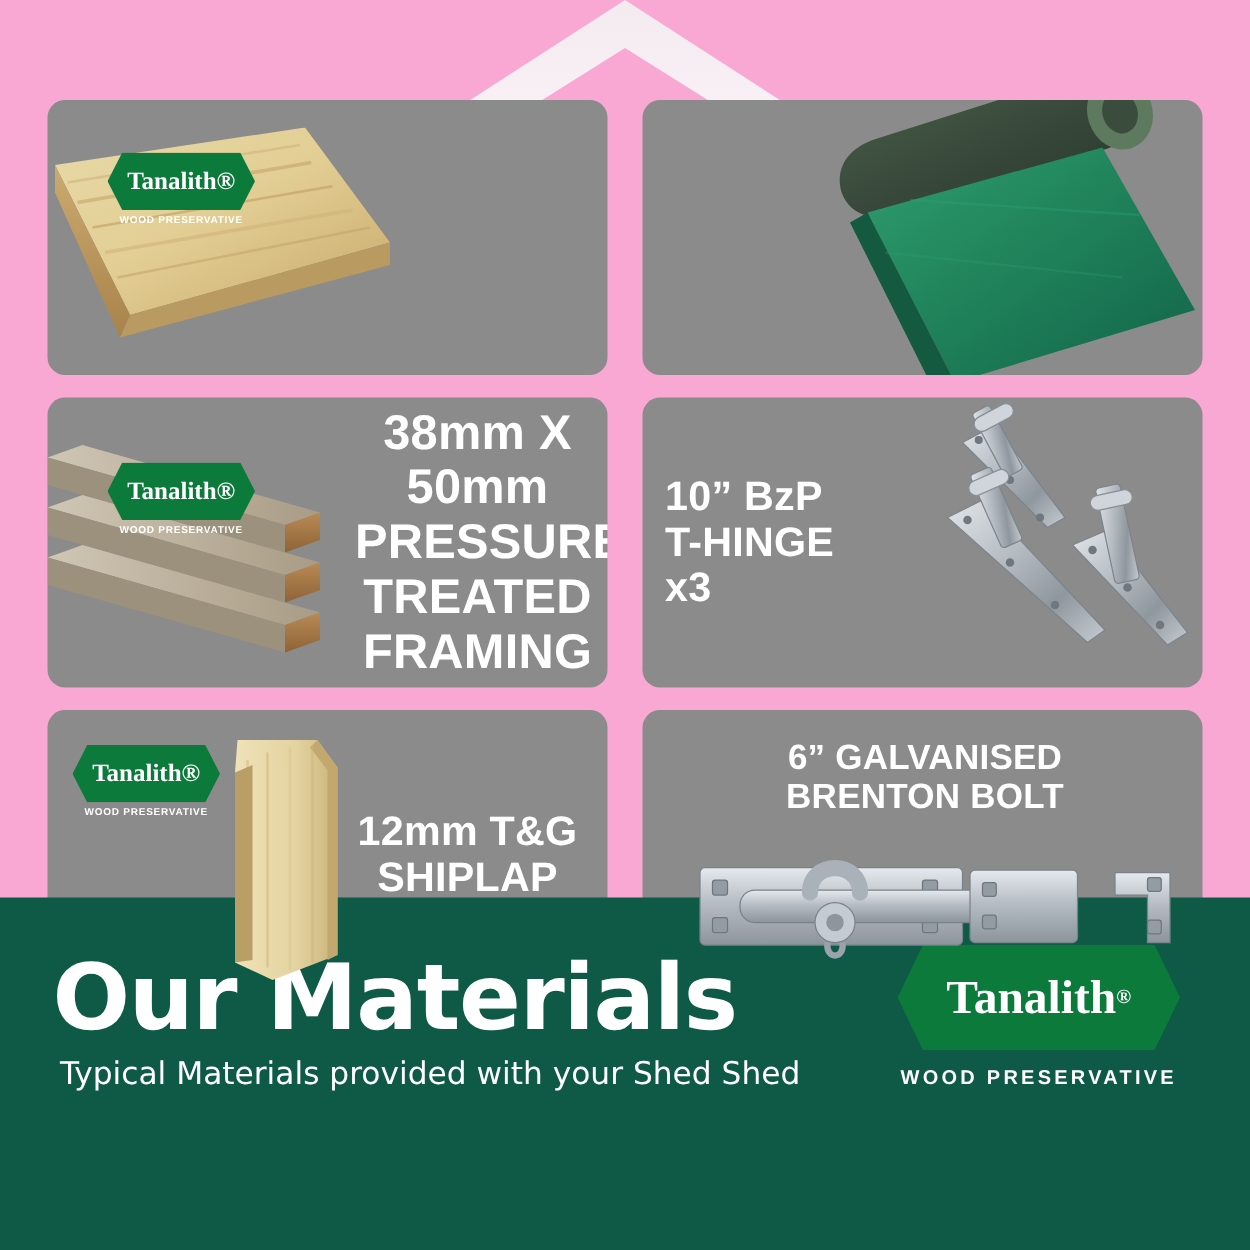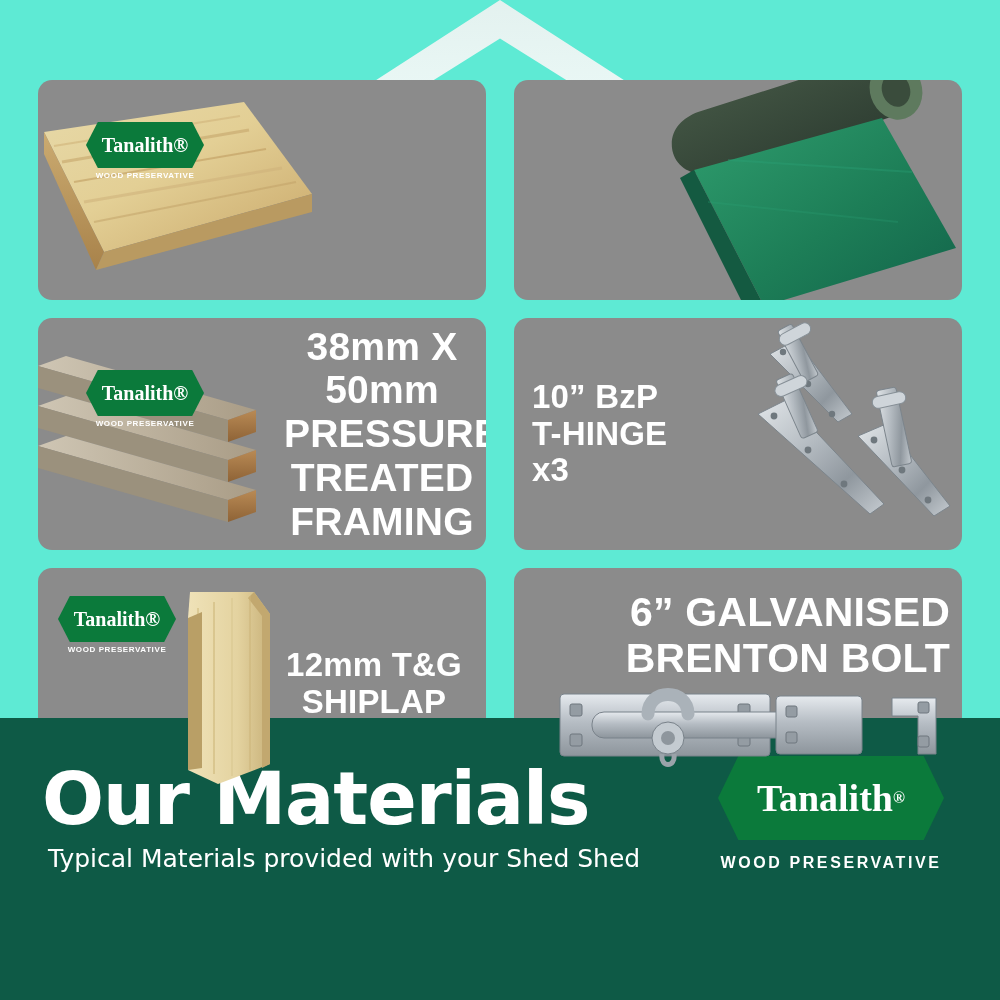--- a/index.html
+++ b/index.html
@@ -5,21 +5,21 @@
   * { box-sizing: border-box; margin: 0; padding: 0; }
   html, body {
     width: 1000px; height: 1000px;
     font-family: "Liberation Sans", sans-serif;
     background: #ffffff;
     overflow: hidden;
   }
   #page {
     position: relative;
     width: 1000px; height: 1000px;
-    background: #5eead4;
+    background: #f9a8d4;
   }
   
   .watermark {
     position: absolute;
     top: 0; left: 50%;
     transform: translateX(-50%);
     width: 260px; height: 120px;
     background: linear-gradient(to bottom, #f2f2f2, #fbfbfb);
     clip-path: polygon(50% 0%, 100% 70%, 100% 100%, 50% 32%, 0% 100%, 0% 70%);
     opacity: 0.9;
@@ -55,21 +55,21 @@
     white-space: pre-line;
     letter-spacing: 0.2px;
   }
 
   
   .c1 .card-text { margin-left: 252px; width: 190px; font-size: 33px; text-align: center; }
   .c2 .card-text { margin-left: 18px; width: 250px; font-size: 33px; text-align: left; }
   .c3 .card-text { margin-left: 246px; width: 196px; font-size: 39px; }
   .c4 .card-text { margin-left: 18px; width: 190px; font-size: 33px; text-align: left; }
   .c5 .card-text { margin-left: 230px; width: 212px; font-size: 33px; }
-  .c6 .card-text { margin-left: 16px; width: 420px; font-size: 41px; text-align: right; align-self: flex-start; margin-top: 22px; }
+  .c6 .card-text { margin-left: 16px; width: 420px; font-size: 28px; text-align: center; align-self: flex-start; margin-top: 22px; }
 
   
   .art { position: absolute; z-index: 2; }
   .plank1 {
     left: 6px; top: 22px; width: 270px; height: 180px;
   }
   
   .felt { right: -6px; top: -28px; width: 300px; height: 260px; }
   
   .framing { left: 0px; top: 10px; width: 265px; height: 210px; }

